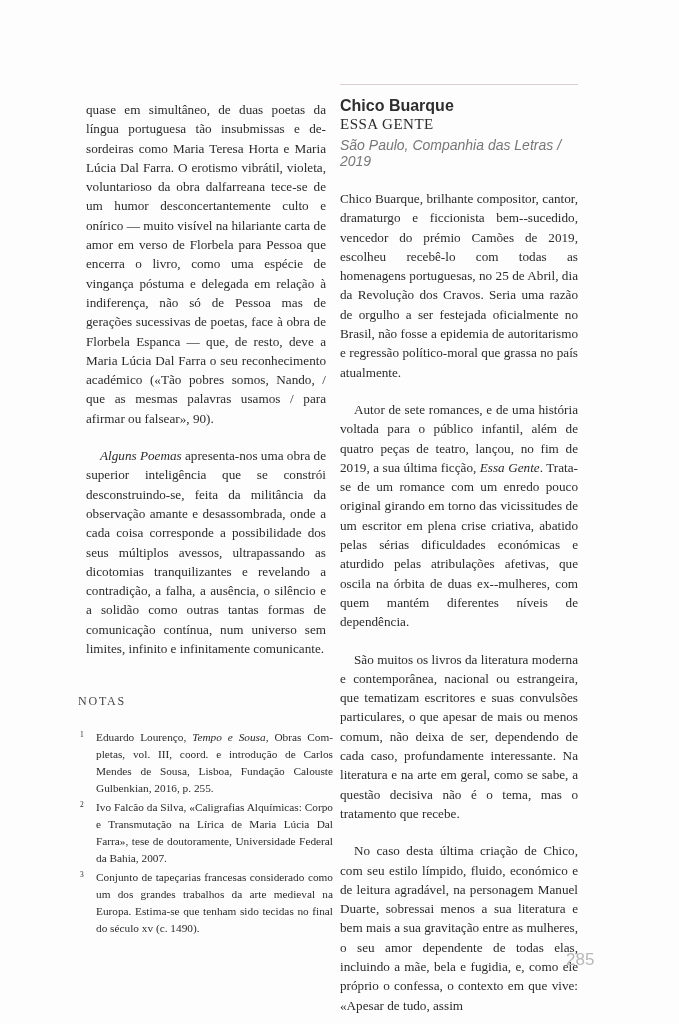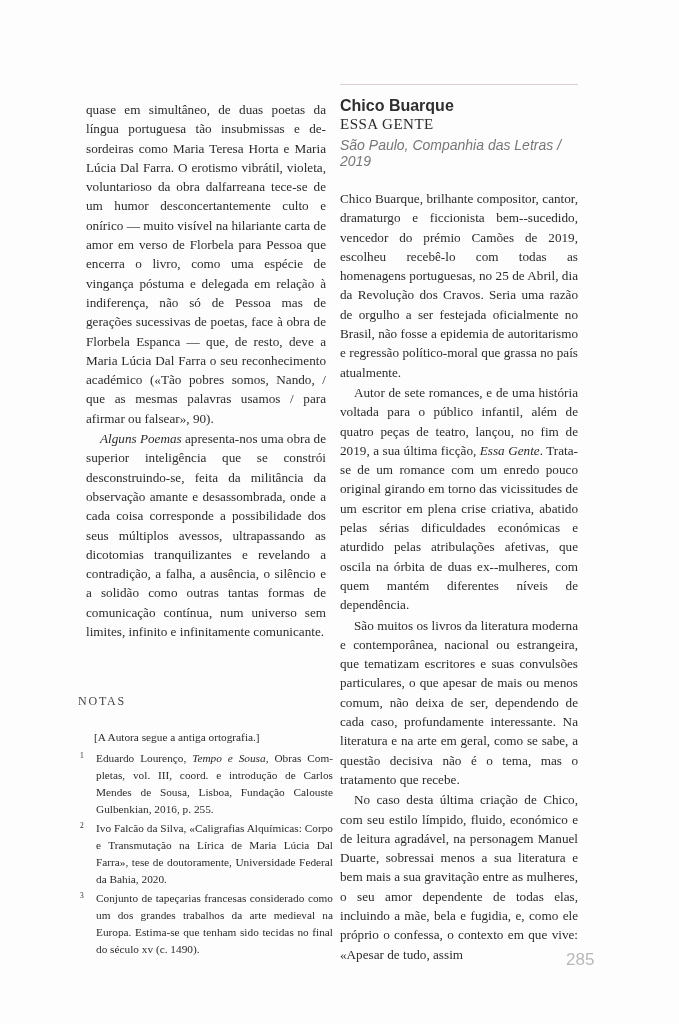--- a/index.html
+++ b/index.html
@@ -6,21 +6,21 @@
   body {
     width:679px; height:1024px; background:#fdfdfd; position:relative; overflow:hidden;
     font-family:"Liberation Serif","DejaVu Serif",serif; color:#2b2b2b;
   }
   .col-left { position:absolute; left:86px; top:100px; width:240px; }
   .col-right { position:absolute; left:340px; top:84px; width:238px; }
   .para {
     font-size:13.2px; line-height:19.3px; text-align:justify; margin:0;
     hyphens:manual;
   }
-  .para.indent { text-indent:14px; margin-top:1px; }
+  .para.indent { text-indent:14px; margin-top:18px; }
   .para.first { text-indent:0; }
   .sig { font-size:12.8px; font-style:italic; text-align:right; margin-top:22px; }
   .notes { position:absolute; left:78px; top:694px; width:255px; }
   .notes-title { font-size:12px; letter-spacing:1.8px; color:#444; margin-bottom:20px; }
   .note-pre { font-size:11.3px; line-height:17px; margin-left:16px; margin-bottom:4px; }
   .note { display:flex; font-size:11.3px; line-height:17px; text-align:justify; margin-bottom:2px; }
   .note-num { width:16px; flex:none; font-size:7.5px; line-height:12px; padding-left:2px; }
   .note-text { flex:1; }
   .rule { height:1px; background:#d9cfd3; margin-bottom:7px; }
   .section-label {
@@ -35,28 +35,27 @@
 </head>
 <body>
 
 <div class="col-left">
   <p class="para first">quase em simultâneo, de duas poetas da língua portuguesa tão insubmissas e de­sordeiras como Maria Teresa Horta e Ma­ria Lúcia Dal Farra. O erotismo vibrátil, violeta, voluntarioso da obra dalfarreana tece-se de um humor desconcertantemen­te culto e onírico — muito visível na hila­riante carta de amor em verso de Florbela para Pessoa que encerra o livro, como uma espécie de vingança póstuma e delegada em relação à indiferença, não só de Pessoa mas de gerações sucessivas de poetas, face à obra de Florbela Espanca — que, de res­to, deve a Maria Lúcia Dal Farra o seu re­conhecimento académico («Tão pobres somos, Nando, / que as mesmas palavras usamos / para afirmar ou falsear», 90).</p>
   <p class="para indent"><i>Alguns Poemas</i> <span>apresenta-nos uma obra de superior inteligência que se constrói desconstruindo-se, feita da militância da observação amante e desassombrada, onde a cada coisa corresponde a possibili­dade dos seus múltiplos avessos, ultrapas­sando as dicotomias tranquilizantes e re­velando a contradição, a falha, a ausência, o silêncio e a solidão como outras tantas formas de comunicação contínua, num universo sem limites, infinito e infinita­mente comunicante.</span></p>
 </div>
 
 <div class="notes">
   <div class="notes-title">NOTAS</div>
-  <div class="note-pre">[A Autora segue a antiga ortografia.]</div>
   <div class="note">
     <span class="note-num">1</span>
     <span class="note-text"><span>Eduardo Lourenço, </span><i>Tempo e Sousa</i><span>, Obras Com­pletas, vol. III, coord. e introdução de Carlos Mendes de Sousa, Lisboa, Fundação Calouste Gulbenkian, 2016, p. 255.</span></span>
   </div>
   <div class="note">
     <span class="note-num">2</span>
-    <span class="note-text">Ivo Falcão da Silva, «Caligrafias Alquímicas: Corpo e Transmutação na Lírica de Maria Lúcia Dal Farra», tese de doutoramente, Universidade Federal da Bahia, 2020.</span>
+    <span class="note-text">Ivo Falcão da Silva, «Caligrafias Alquímicas: Corpo e Transmutação na Lírica de Maria Lúcia Dal Farra», tese de doutoramente, Universidade Federal da Bahia, 2007.</span>
   </div>
   <div class="note">
     <span class="note-num">3</span>
     <span class="note-text">Conjunto de tapeçarias francesas considerado como um dos grandes trabalhos da arte medieval na Europa. Estima-se que tenham sido tecidas no final do século xv (c. 1490).</span>
   </div>
 </div>
 
 <div class="col-right">
   <div class="rule"></div>
   <div class="author">Chico Buarque</div>

